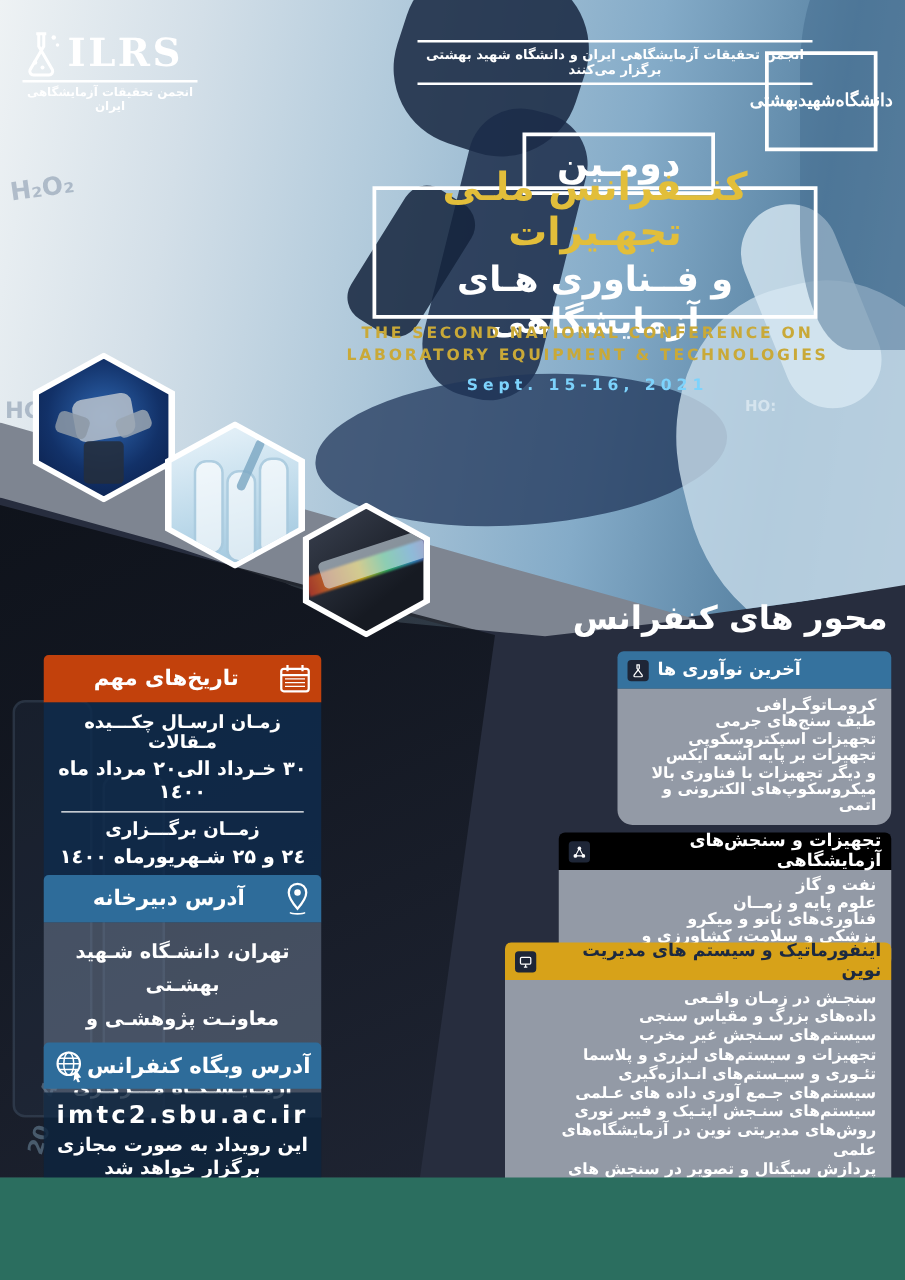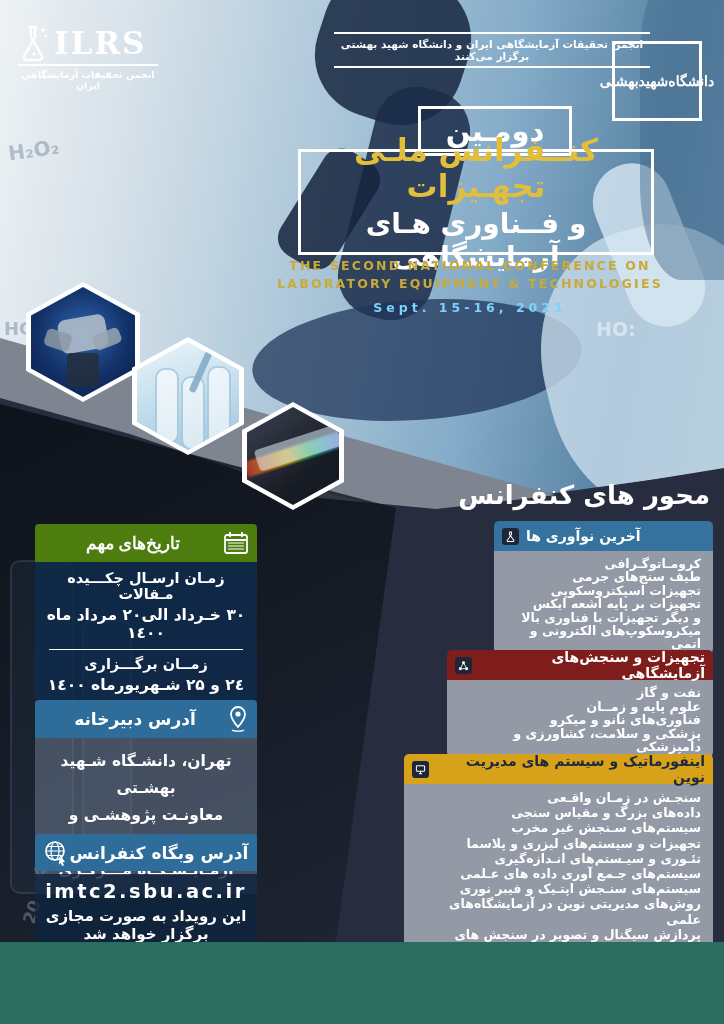--- a/index.html
+++ b/index.html
@@ -86,21 +86,21 @@
   <div class="abs bg-photo">
     <div class="blob" style="left:318px;top:-28px;width:150px;height:150px;background:#16263f;border-radius:42%;transform:rotate(18deg);"></div>
     <div class="blob" style="left:356px;top:86px;width:96px;height:235px;background:#1b2c49;border-radius:42px;transform:rotate(14deg);"></div>
     <div class="blob" style="left:298px;top:148px;width:62px;height:122px;background:#14233c;border-radius:20px;transform:rotate(32deg);opacity:.85;"></div>
     <div class="blob" style="left:252px;top:300px;width:330px;height:120px;background:#20365a;border-radius:50%;transform:rotate(-4deg);opacity:.75;"></div>
     <div class="blob" style="left:545px;top:225px;width:240px;height:290px;background:#c9ddeb;border-radius:46%;transform:rotate(-14deg);opacity:.8;"></div>
     <div class="blob" style="left:610px;top:160px;width:78px;height:170px;background:#d8e8f2;border-radius:40px;transform:rotate(-22deg);opacity:.8;"></div>
     <div class="blob" style="left:640px;top:-40px;width:140px;height:320px;background:#3f668a;border-radius:30%;opacity:.45;"></div>
     <span class="formula" style="left:8px;top:138px;font-size:20px;transform:rotate(-8deg);">H₂O₂</span>
     <span class="formula" style="left:4px;top:318px;font-size:18px;">HC</span>
-    <span class="formula" style="left:596px;top:318px;font-size:19px;color:rgba(240,248,252,.55);">HO:</span>
+    <span class="formula" style="left:596px;top:318px;font-size:12px;color:rgba(240,248,252,.55);">HO:</span>
   </div>
   <div class="abs bg-band"></div>
   <div class="abs bg-navy"></div>
   <div class="abs bg-darkleft">
     <div class="cyl" style="left:10px;top:560px;width:60px;height:330px;"></div>
     <div class="cyl" style="left:82px;top:620px;width:46px;height:270px;"></div>
     <span class="faint-num" style="left:30px;top:856px;transform:rotate(-72deg);">40</span>
     <span class="faint-num" style="left:20px;top:902px;transform:rotate(-72deg);">20</span>
   </div>
 
@@ -156,21 +156,21 @@
   <div class="abs title-box" dir="rtl">
     <div class="title-fa1" style="color: rgb(226, 190, 58);">کنــفرانس  ملـی تجهـیزات</div>
     <div class="title-fa2">و فــناوری هـای آزمایشگاهی</div>
   </div>
   <div class="abs title-en">
     <div class="en-line" style="color: rgb(201, 169, 56);">THE SECOND NATIONAL CONFERENCE ON</div>
     <div class="en-line" style="color: rgb(201, 169, 56);">LABORATORY EQUIPMENT  &amp; TECHNOLOGIES</div>
     <div class="en-date" style="color: #7dd3fc;">Sept. 15-16, 2021</div>
   </div>
 
-  <div class="abs lbox-h" style="top: 524px; background: #4d7c0f; font-family: Liberation Serif, serif;">
+  <div class="abs lbox-h" style="top: 524px; background: #c2410c;">
     <span class="txt" dir="rtl">تاریخ‌های مهم</span>
     <span>
       <svg width="26" height="24" viewBox="0 0 26 24">
           <rect x="2" y="4" width="22" height="18" rx="2" stroke="#fff" stroke-width="1.8" fill="none"></rect>
           <path d="M7 1v5 M19 1v5 M2 9h22" stroke="#fff" stroke-width="1.8"></path>
           <path d="M5 12h16 M5 15h16 M5 18h16" stroke="#fff" stroke-width="1"></path>
         </svg>
     </span>
   </div>
   <div class="abs lbox-b dates-b" dir="rtl">
@@ -231,21 +231,21 @@
           <li>طیف سنج‌های جرمی</li>
           <li>تجهیزات اسپکتروسکوپی</li>
           <li>تجهیزات بر پایه اشعه ایکس</li>
           <li>و دیگر تجهیزات با فناوری بالا</li>
           <li>میکروسکوپ‌های الکترونی و اتمی</li>
         </ul>
     </div>
   </div>
 
   <div class="abs tbox" id="tbox2">
-    <div class="tbox-h" style="background: #7f1d1d;">
+    <div class="tbox-h" style="background: #000000; margin-top: 16px;">
       <span class="ticon">
         <svg width="11" height="11" viewBox="0 0 12 12">
             <circle cx="2.5" cy="9.5" r="1.6" fill="#fff"></circle>
             <circle cx="6" cy="3" r="1.6" fill="#fff"></circle>
             <circle cx="9.5" cy="9.5" r="1.6" fill="#fff"></circle>
             <path d="M2.5 9.5L6 3l3.5 6.5z" stroke="#fff" stroke-width=".9" fill="none"></path>
           </svg>
       </span>
       <span dir="rtl">تجهیزات و سنجش‌های آزمایشگاهی</span>
     </div>

